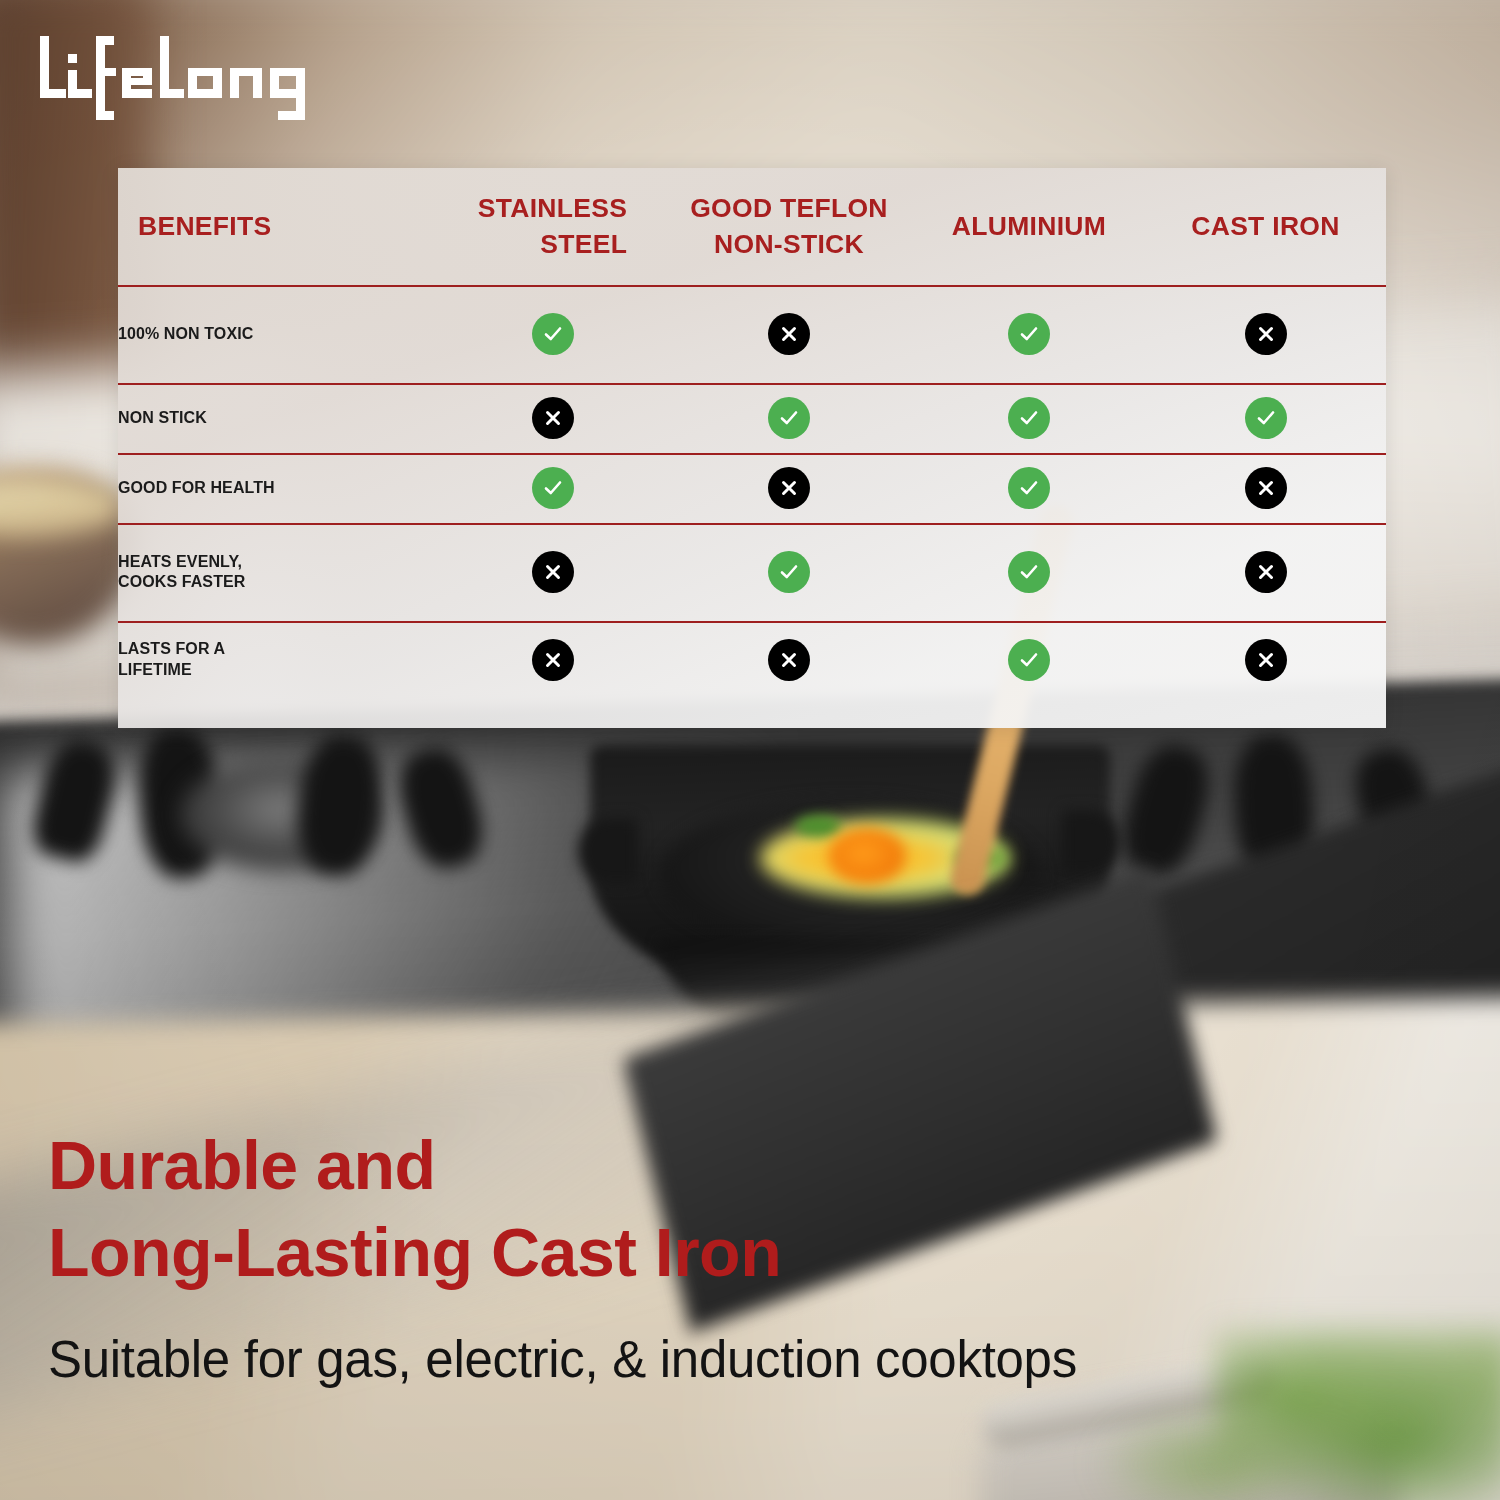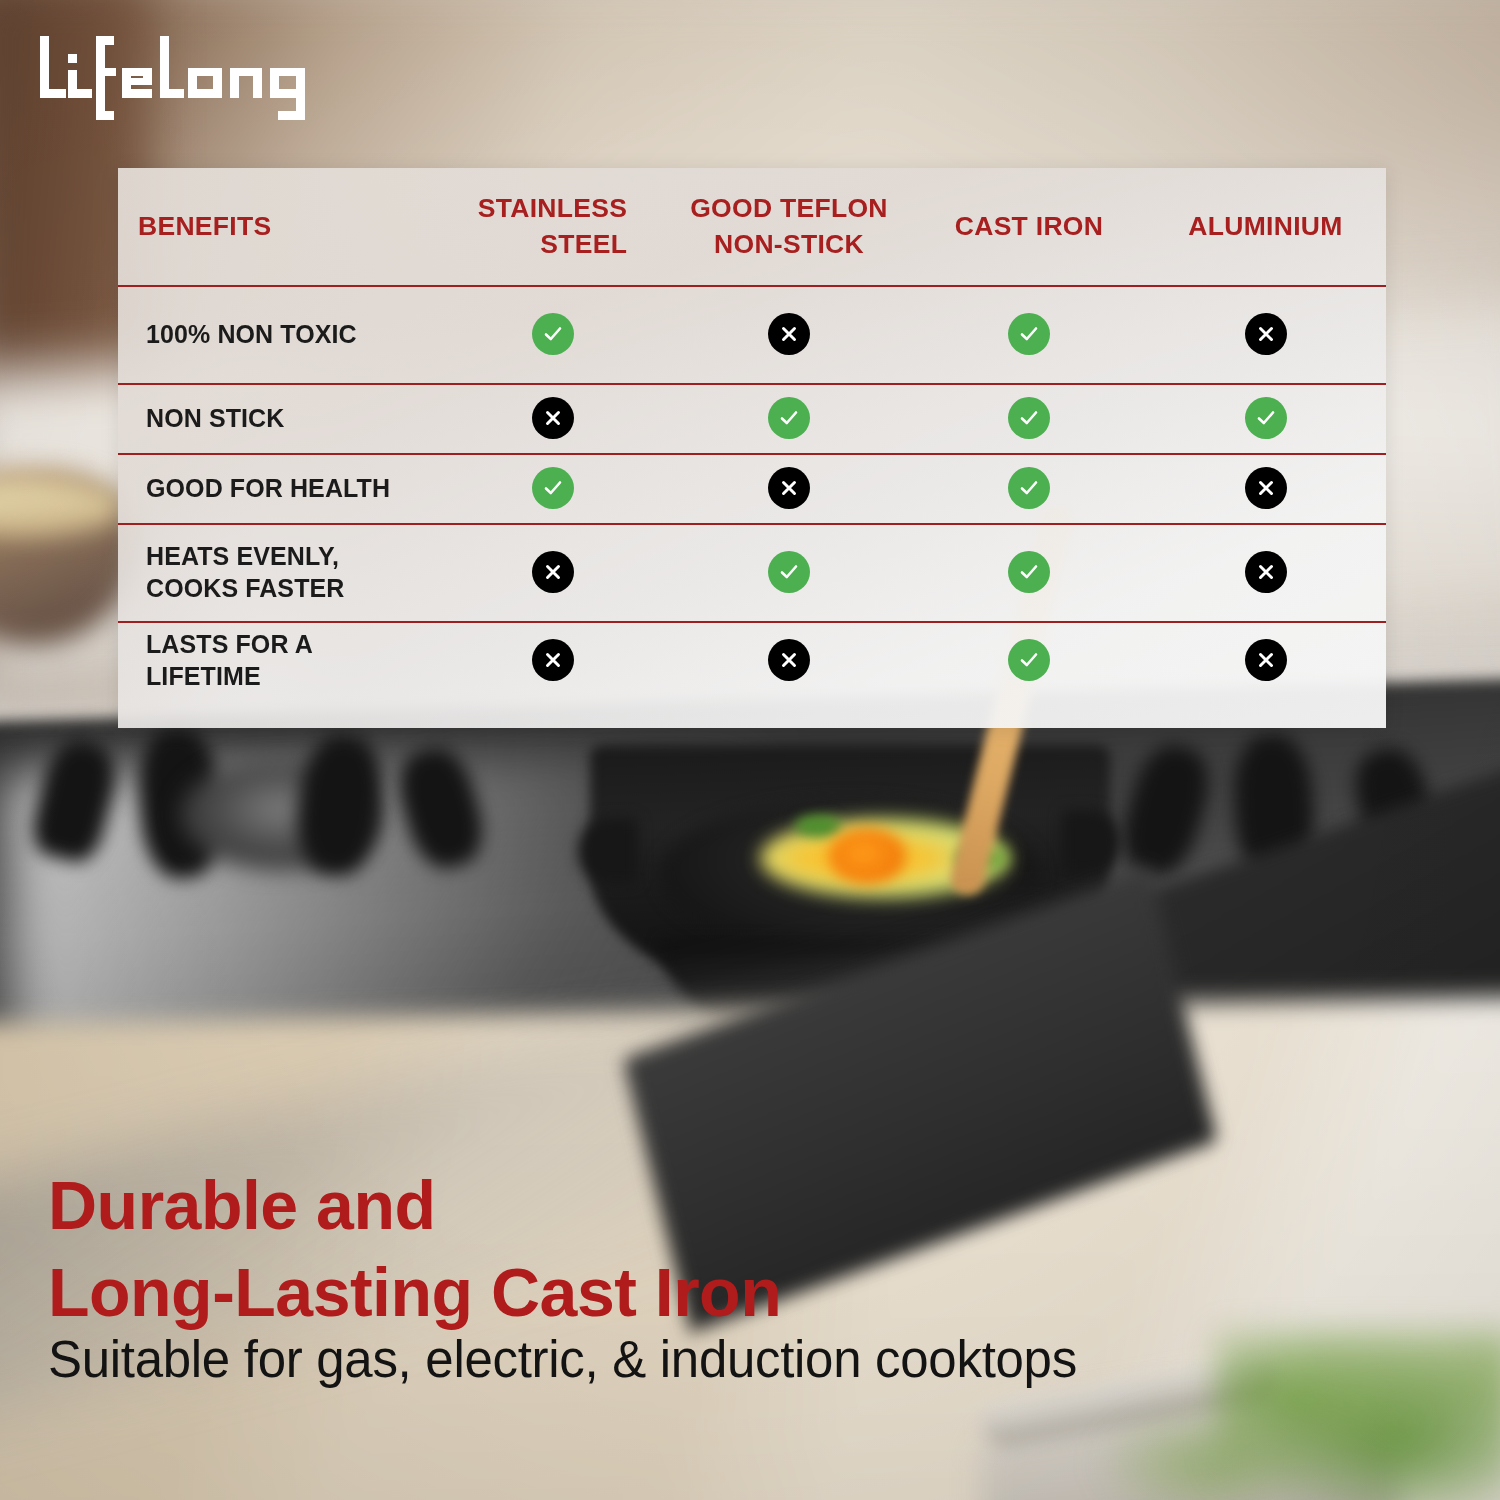--- a/index.html
+++ b/index.html
@@ -336,25 +336,24 @@
     position: absolute;
     left: 0;
     width: 100%;
     z-index: 21;
   }
   .lbl {
     display: flex;
     align-items: center;
     color: #1b1b1b;
     font-weight: 700;
-    font-size: 25px;
+    font-size: 16px;
     line-height: 1.28;
     letter-spacing: 0.1px;
     white-space: pre-line;
-    margin-left: 28px;
   }
   .mark {
     display: flex;
     align-items: center;
     justify-content: center;
   }
   .badge {
     width: 42px; height: 42px;
     border-radius: 50%;
     display: flex;
@@ -369,21 +368,20 @@
   .headline {
     position: absolute;
     left: 48px; top: 1122px;
     width: 1200px;
     z-index: 30;
     color: #b01c1c;
     font-weight: 700;
     font-size: 68px;
     line-height: 1.28;
     letter-spacing: -0.5px;
-    margin-top: 40px;
   }
   .headline .l2 { display: block; }
   .subline {
     position: absolute;
     left: 48px; top: 1322px;
     width: 1300px;
     z-index: 30;
     color: #131313;
     font-weight: 400;
     font-size: 51px;
@@ -483,22 +481,22 @@
   </div>
 
   <div class="table-card">
 
     <div class="table-grid" style="position:absolute;left:0;top:0;width:100%;height:117px;">
       <div class="tcell hdr hdr-benefits">BENEFITS</div>
       <div class="tcell hdr hdr-col" style="white-space:pre-line;text-align:right;">STAINLESS
 STEEL</div>
       <div class="tcell hdr hdr-col" style="white-space:pre-line;">GOOD TEFLON
 NON-STICK</div>
+      <div class="tcell hdr hdr-col">ALUMINIUM</div>
       <div class="tcell hdr hdr-col">CAST IRON</div>
-      <div class="tcell hdr hdr-col">ALUMINIUM</div>
     </div>
 
     <div class="row-line" style="top:117px;"></div>
 
     <div class="body-row" style="top:117px;height:98px;">
       <div class="lbl">100% NON TOXIC</div>
       <div class="mark">
         <span class="badge yes">
           <svg width="24" height="24" viewBox="0 0 24 24">
               <path d="M5 12.5 L9.8 17 L19 6.5" stroke="#fff" stroke-width="2.6" fill="none" stroke-linecap="round" stroke-linejoin="round"></path>

